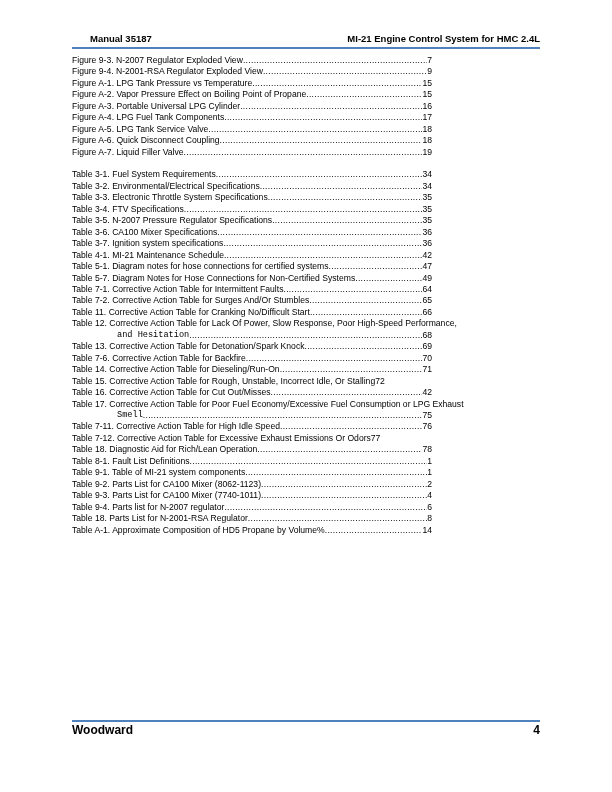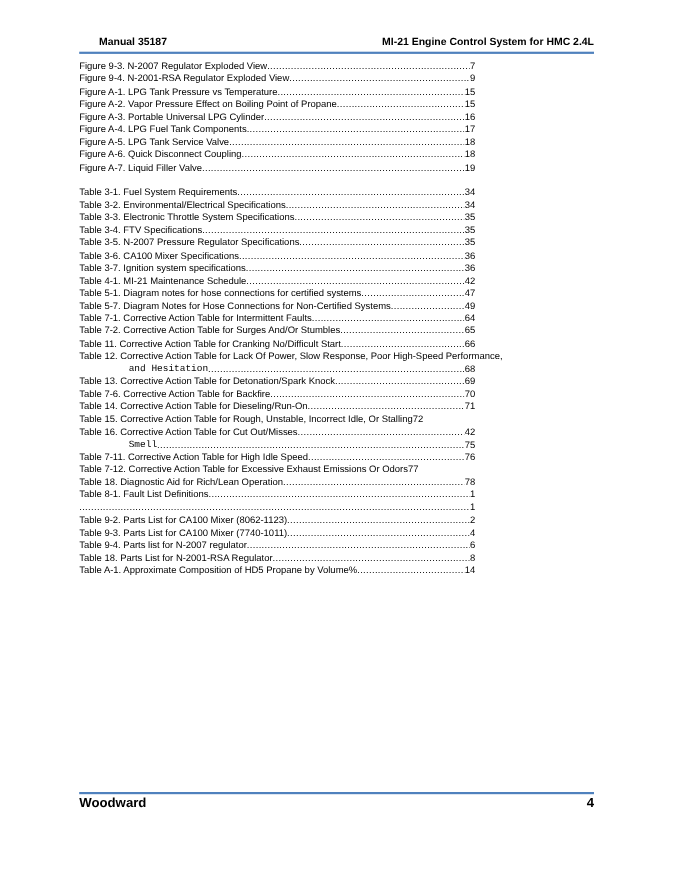--- a/index.html
+++ b/index.html
@@ -233,20 +233,21 @@
         </div>
       </div>
     <div class="entry">
         <div class="row">
           <span class="title">Table 16. Corrective Action Table for Cut Out/Misses</span>
           <span class="leader"></span>
           <span class="page">42</span>
         </div>
       </div>
     <div class="entry wrap">
+      <div class="first">Table 17. Corrective Action Table for Poor Fuel Economy/Excessive  Fuel Consumption or LPG Exhaust</div>
       <div class="row">
           <span class="title">Smell</span>
           <span class="leader"></span>
           <span class="page">75</span>
         </div>
     </div>
     <div class="entry">
         <div class="row">
           <span class="title">Table 7-11. Corrective Action Table for High Idle Speed </span>
           <span class="leader"></span>
@@ -268,20 +269,21 @@
       </div>
     <div class="entry">
         <div class="row">
           <span class="title">Table 8-1. Fault List Definitions</span>
           <span class="leader"></span>
           <span class="page">1</span>
         </div>
       </div>
     <div class="entry">
         <div class="row">
+          <span class="title">Table 9-1. Table of MI-21 system components</span>
           <span class="leader"></span>
           <span class="page">1</span>
         </div>
       </div>
     <div class="entry">
         <div class="row">
           <span class="title">Table 9-2. Parts List for CA100 Mixer (8062-1123) </span>
           <span class="leader"></span>
           <span class="page">2</span>
         </div>

